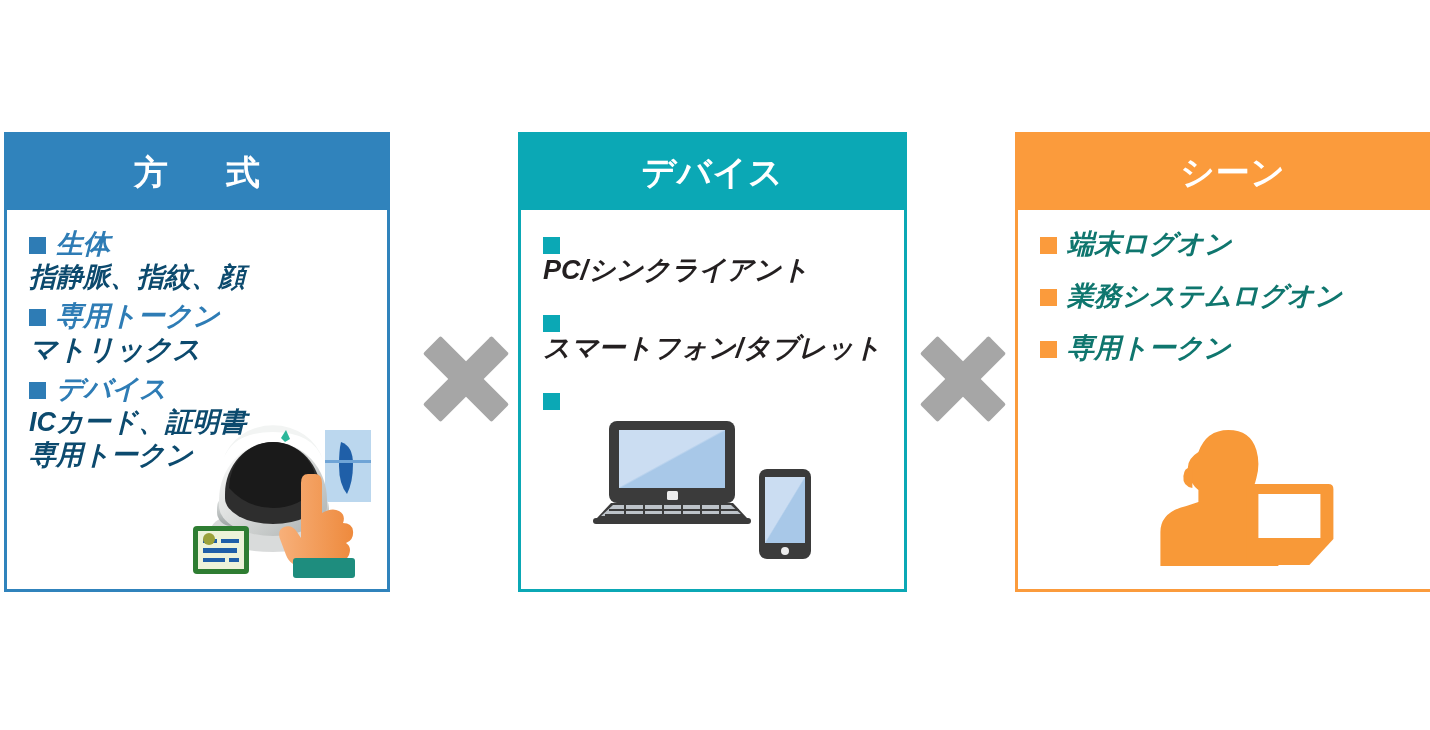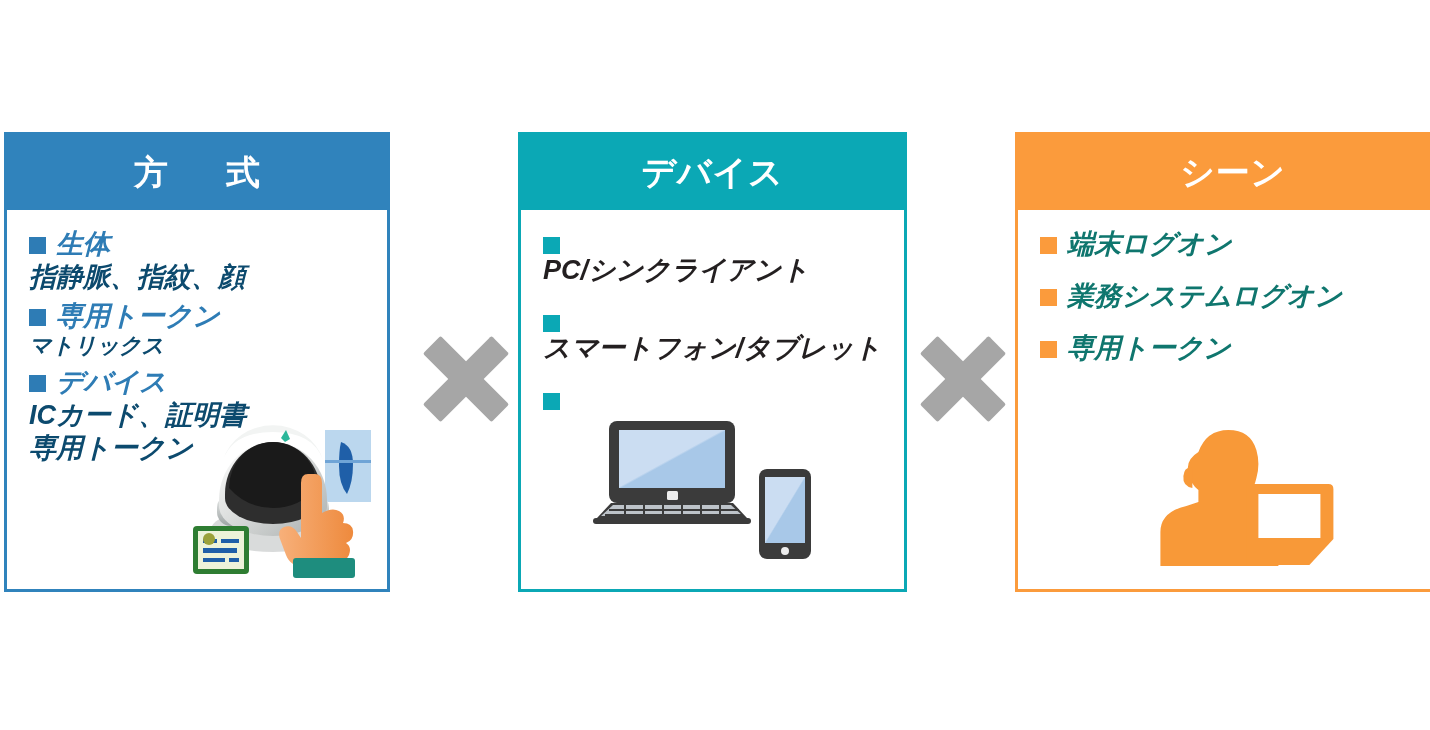--- a/index.html
+++ b/index.html
@@ -85,21 +85,21 @@
   }
   .bullet-sub {
     display: block;
     font-size: 27px;
     font-weight: bold;
     color: #0c4a6e;
     line-height: 1.22;
     white-space: nowrap;
     margin-left: -27px;
   }
-  .bullet-sub.small { font-size: 22px; }
+  .bullet-sub.small { font-size: 28px; }
 
   
   #panel-method .bullet-square { background: #2E7CB5; }
   #panel-method .bullet-head   { color: #2E7CB5; }
 
   #panel-device .bullet-square { background: #0BA8B5; }
   #panel-device .bullet-head   { color: #231f20; font-weight: bold; }
   #panel-device .bullet-row    { margin-bottom: 19px; flex-direction: column; }
 
   #panel-scene .bullet-square  { background: #FB9B3C; }

